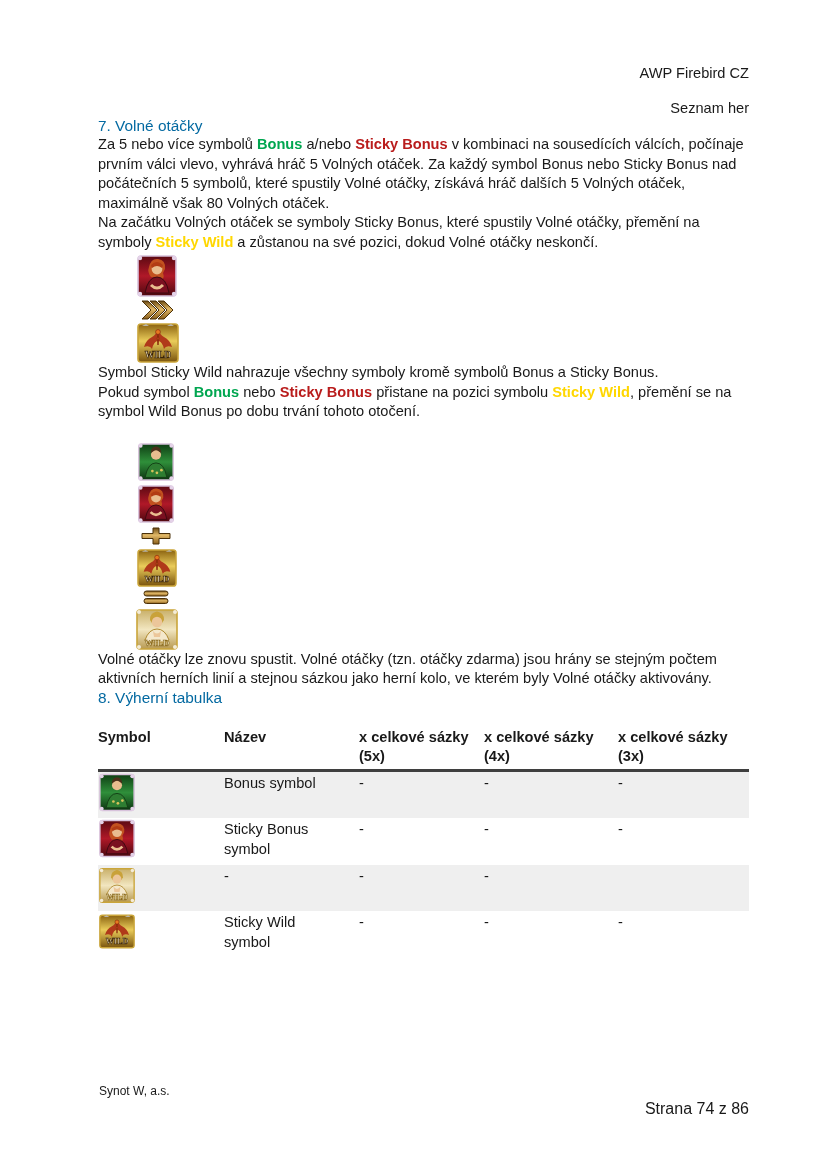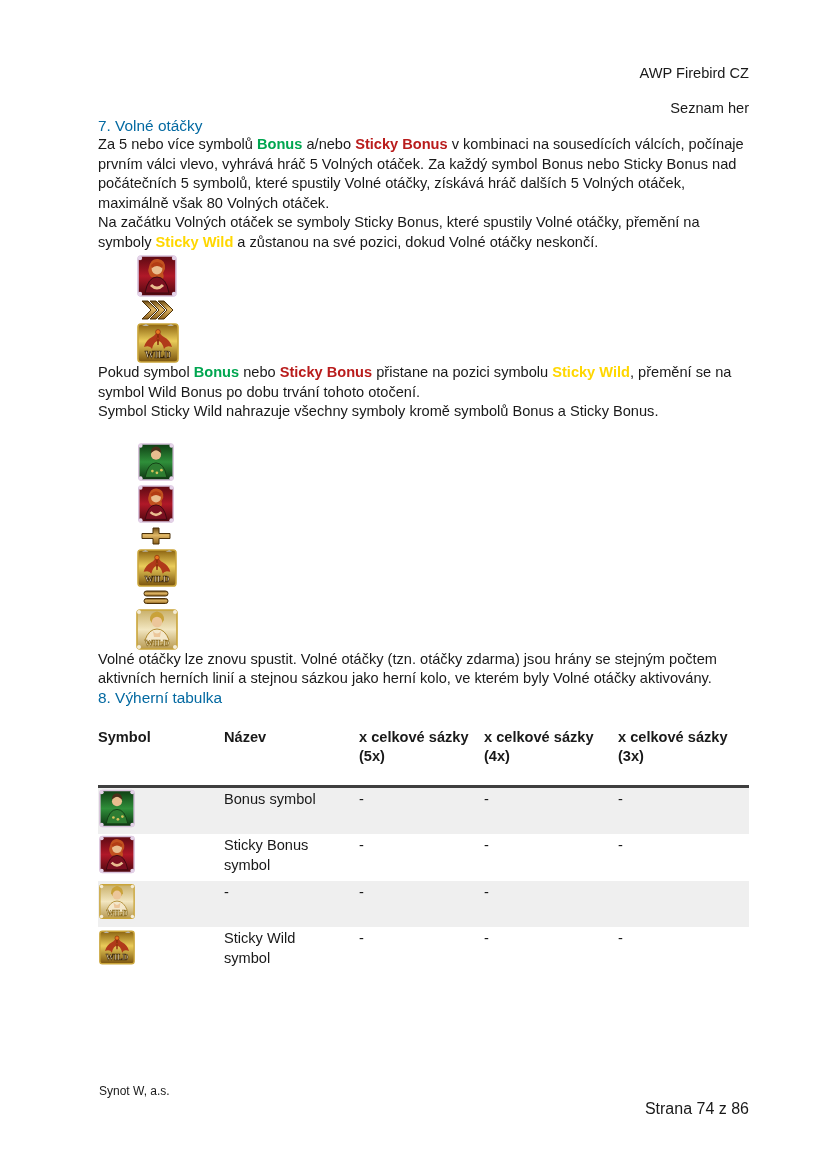--- a/index.html
+++ b/index.html
@@ -32,21 +32,21 @@
   .stack2{margin:21px 0 0 38px;}
   .stack .gap3{height:3px;}
   .stack .gap4{height:4px;}
   .sym{display:block;}
   
   .paytable{margin-top:19px;width:651px;font-size:14.6px;}
   .pt-head{
     display:grid;grid-template-columns:126px 135px 125px 134px 1fr;
     font-weight:bold;line-height:19.5px;
     border-bottom:3px solid #3f3f3f;
-    padding-bottom:18px;
+    padding-bottom:2px;
   }
   .pt-row{
     display:grid;grid-template-columns:126px 135px 125px 134px 1fr;
     min-height:41px;line-height:19.5px;
   }
   .pt-row.stripe{background:#efefef;}
   .pt-cell{padding-top:2px;}
   .pt-name{padding-right:40px;}
   .pt-symcell{padding:1px 0 1px 1px;}
   .footer-left{position:absolute;left:99px;top:1084px;font-size:12px;}
@@ -123,22 +123,22 @@
       <svg class="sym" width="42" height="40" viewBox="0 0 42 40">
         <rect x="1" y="1" width="40" height="38" rx="3" fill="url(#gGold)" stroke="#caa53a" stroke-width="1.6"></rect>
         <path d="M5 3 l4 -2 l3 2z M30 3 l4 -2 l3 2z" fill="#b8b4a8"></path>
         <path d="M21 6 q-2 6 -6 8 q-6 3 -8 10 q6 -2 8 2 q2 -8 6 -8 q4 0 6 8 q2 -4 8 -2 q-2 -7 -8 -10 q-4 -2 -6 -8z" fill="#b03a1a"></path>
         <path d="M21 10 q-1.5 5 0 12 q1.5 -7 0 -12z" fill="#e87820" stroke="#7a2008" stroke-width="0.8"></path>
         <circle cx="21" cy="9" r="2.4" fill="#e87820" stroke="#7a2008" stroke-width="0.6"></circle>
         <text x="21" y="35" text-anchor="middle" font-family="Liberation Serif, serif" font-weight="bold" font-size="9.5" fill="#f8eccb" stroke="#3a2408" stroke-width="0.7">WILD</text>
       </svg>
     </div>
 
+    <p class="body p-mid"><span>Symbol Sticky Wild nahrazuje všechny symboly kromě symbolů Bonus a Sticky Bonus.</span></p>
     <p class="body"><span>Pokud symbol </span><span class="run-green">Bonus</span><span> nebo </span><span class="run-red">Sticky Bonus</span><span> přistane na pozici symbolu </span><span class="run-yellow">Sticky Wild</span><span>, přemění se na symbol Wild Bonus po dobu trvání tohoto otočení.</span></p>
-    <p class="body p-mid"><span>Symbol Sticky Wild nahrazuje všechny symboly kromě symbolů Bonus a Sticky Bonus.</span></p>
 
     <div class="stack stack2">
       <svg class="sym" width="40" height="38" viewBox="0 0 40 42">
         <rect x="1" y="1" width="38" height="40" rx="3" fill="url(#gGreen)" stroke="#d8c2dc" stroke-width="1.6"></rect>
         <circle cx="3" cy="3" r="2.2" fill="#e4d2e8"></circle>
           <circle cx="37" cy="3" r="2.2" fill="#e4d2e8"></circle>
         <circle cx="3" cy="39" r="2.2" fill="#e4d2e8"></circle>
           <circle cx="37" cy="39" r="2.2" fill="#e4d2e8"></circle>
         <circle cx="20" cy="13" r="5.6" fill="#e9bd8f"></circle>
         <path d="M14 11 q1 -7 6 -7 q5 0 6 7 l-2 -1 q-4 -4 -8 0z" fill="#4a2f1a"></path>

